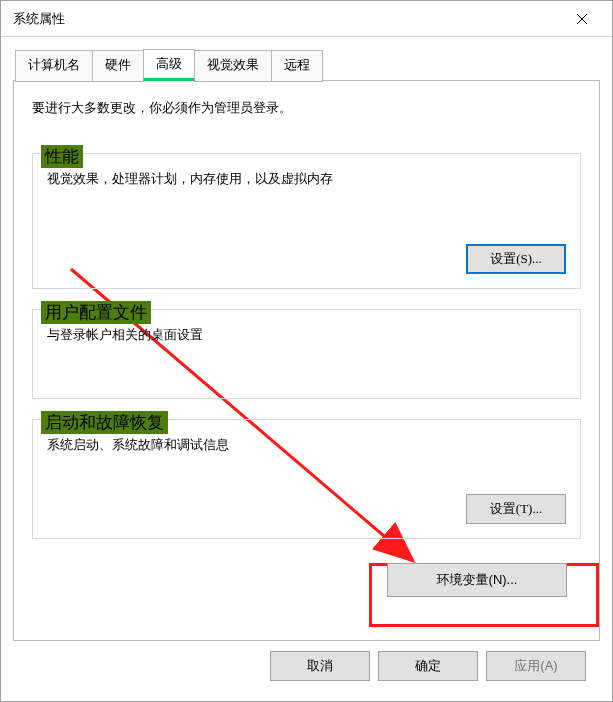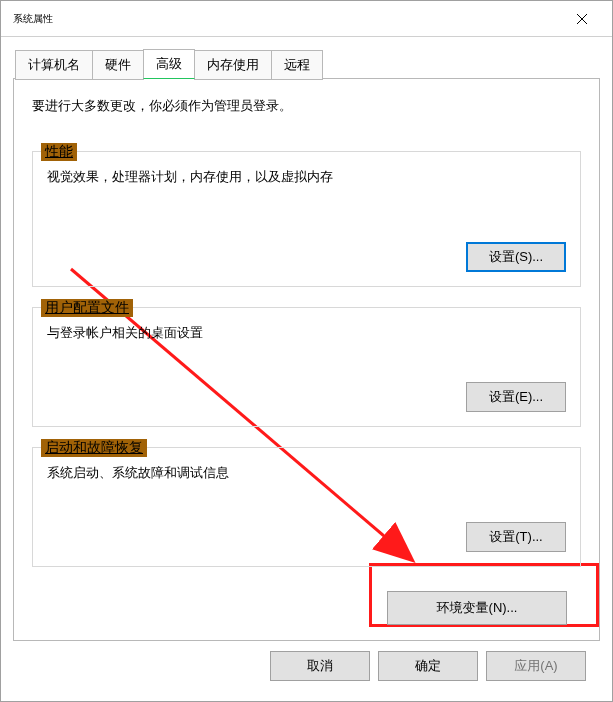--- a/index.html
+++ b/index.html
@@ -22,21 +22,21 @@
     flex-direction: column;
     position: relative;
   }
   .titlebar {
     height: 36px;
     display: flex;
     align-items: center;
     padding: 0 8px 0 12px;
     border-bottom: 1px solid #d0d0d0;
   }
-  .titlebar .title { flex: 1; font-size: 10px; }
+  .titlebar .title { flex: 1; font-size: 13px; }
   .titlebar .closebtn {
     width: 45px;
     height: 30px;
     display: flex;
     align-items: center;
     justify-content: center;
     cursor: pointer;
   }
   .titlebar .closebtn svg { width: 12px; height: 12px; }
   .body {
@@ -55,21 +55,21 @@
   .tab {
     padding: 5px 12px 5px 12px;
     border: 1px solid #b8b8b8;
     background: #fff;
     margin-right: -1px;
     font-size: 13px;
     cursor: pointer;
     position: relative;
   }
   .tab.active {
-    border-bottom: 1px solid #22c55e;
+    border-bottom: 3px solid #22c55e;
     z-index: 3;
   }
   .tab:not(.active) {
     background: #f9f9f9;
     top: 1px;
     text-align: center;
   }
   .tabpanel {
     border: 1px solid #b8b8b8;
     margin-top: -1px;
@@ -84,27 +84,26 @@
   .group {
     border: 1px solid #d8d8d8;
     position: relative;
     padding: 16px 14px 14px 14px;
     margin-bottom: 20px;
   }
   .group .legend {
     position: absolute;
     top: -9px;
     left: 8px;
-    background: #a16207;
+    background: #4d7c0f;
     padding: 0 4px;
-    font-size: 14px;
-    text-decoration: underline;
+    font-size: 17px;
   }
   .group .desc { font-size: 13px; margin-bottom: 40px; }
-  .group .btnrow { display: flex; justify-content: flex-end; }
+  .group .btnrow { display: flex; justify-content: flex-end; font-family: Liberation Serif, serif; }
   .grp-perf .desc { margin-bottom: 56px; }
   .btn {
     min-width: 100px;
     height: 30px;
     padding: 0 14px;
     border: 1px solid #a0a0a0;
     background: #e1e1e1;
     font-family: inherit;
     font-size: 13px;
     cursor: pointer;
@@ -153,41 +152,38 @@
         <line x1="11" y1="1" x2="1" y2="11" stroke="#000" stroke-width="1"></line>
       </svg>
     </div>
   </div>
 
   <div class="body">
     <div class="tabs">
       <div class="tab">计算机名</div>
       <div class="tab">硬件</div>
       <div class="tab active">高级</div>
-      <div class="tab">内存使用</div>
+      <div class="tab">视觉效果</div>
       <div class="tab">远程</div>
     </div>
 
     <div class="tabpanel">
       <div class="intro">要进行大多数更改，你必须作为管理员登录。</div>
 
       <div class="group grp-perf">
         <div class="legend">性能</div>
         <div class="desc">视觉效果，处理器计划，内存使用，以及虚拟内存</div>
         <div class="btnrow">
           <button class="btn default">设置(S)...</button>
         </div>
       </div>
 
       <div class="group">
         <div class="legend">用户配置文件</div>
         <div class="desc">与登录帐户相关的桌面设置</div>
-        <div class="btnrow">
-          <button class="btn">设置(E)...</button>
-        </div>
       </div>
 
       <div class="group">
         <div class="legend">启动和故障恢复</div>
         <div class="desc">系统启动、系统故障和调试信息</div>
         <div class="btnrow">
           <button class="btn">设置(T)...</button>
         </div>
       </div>
 

